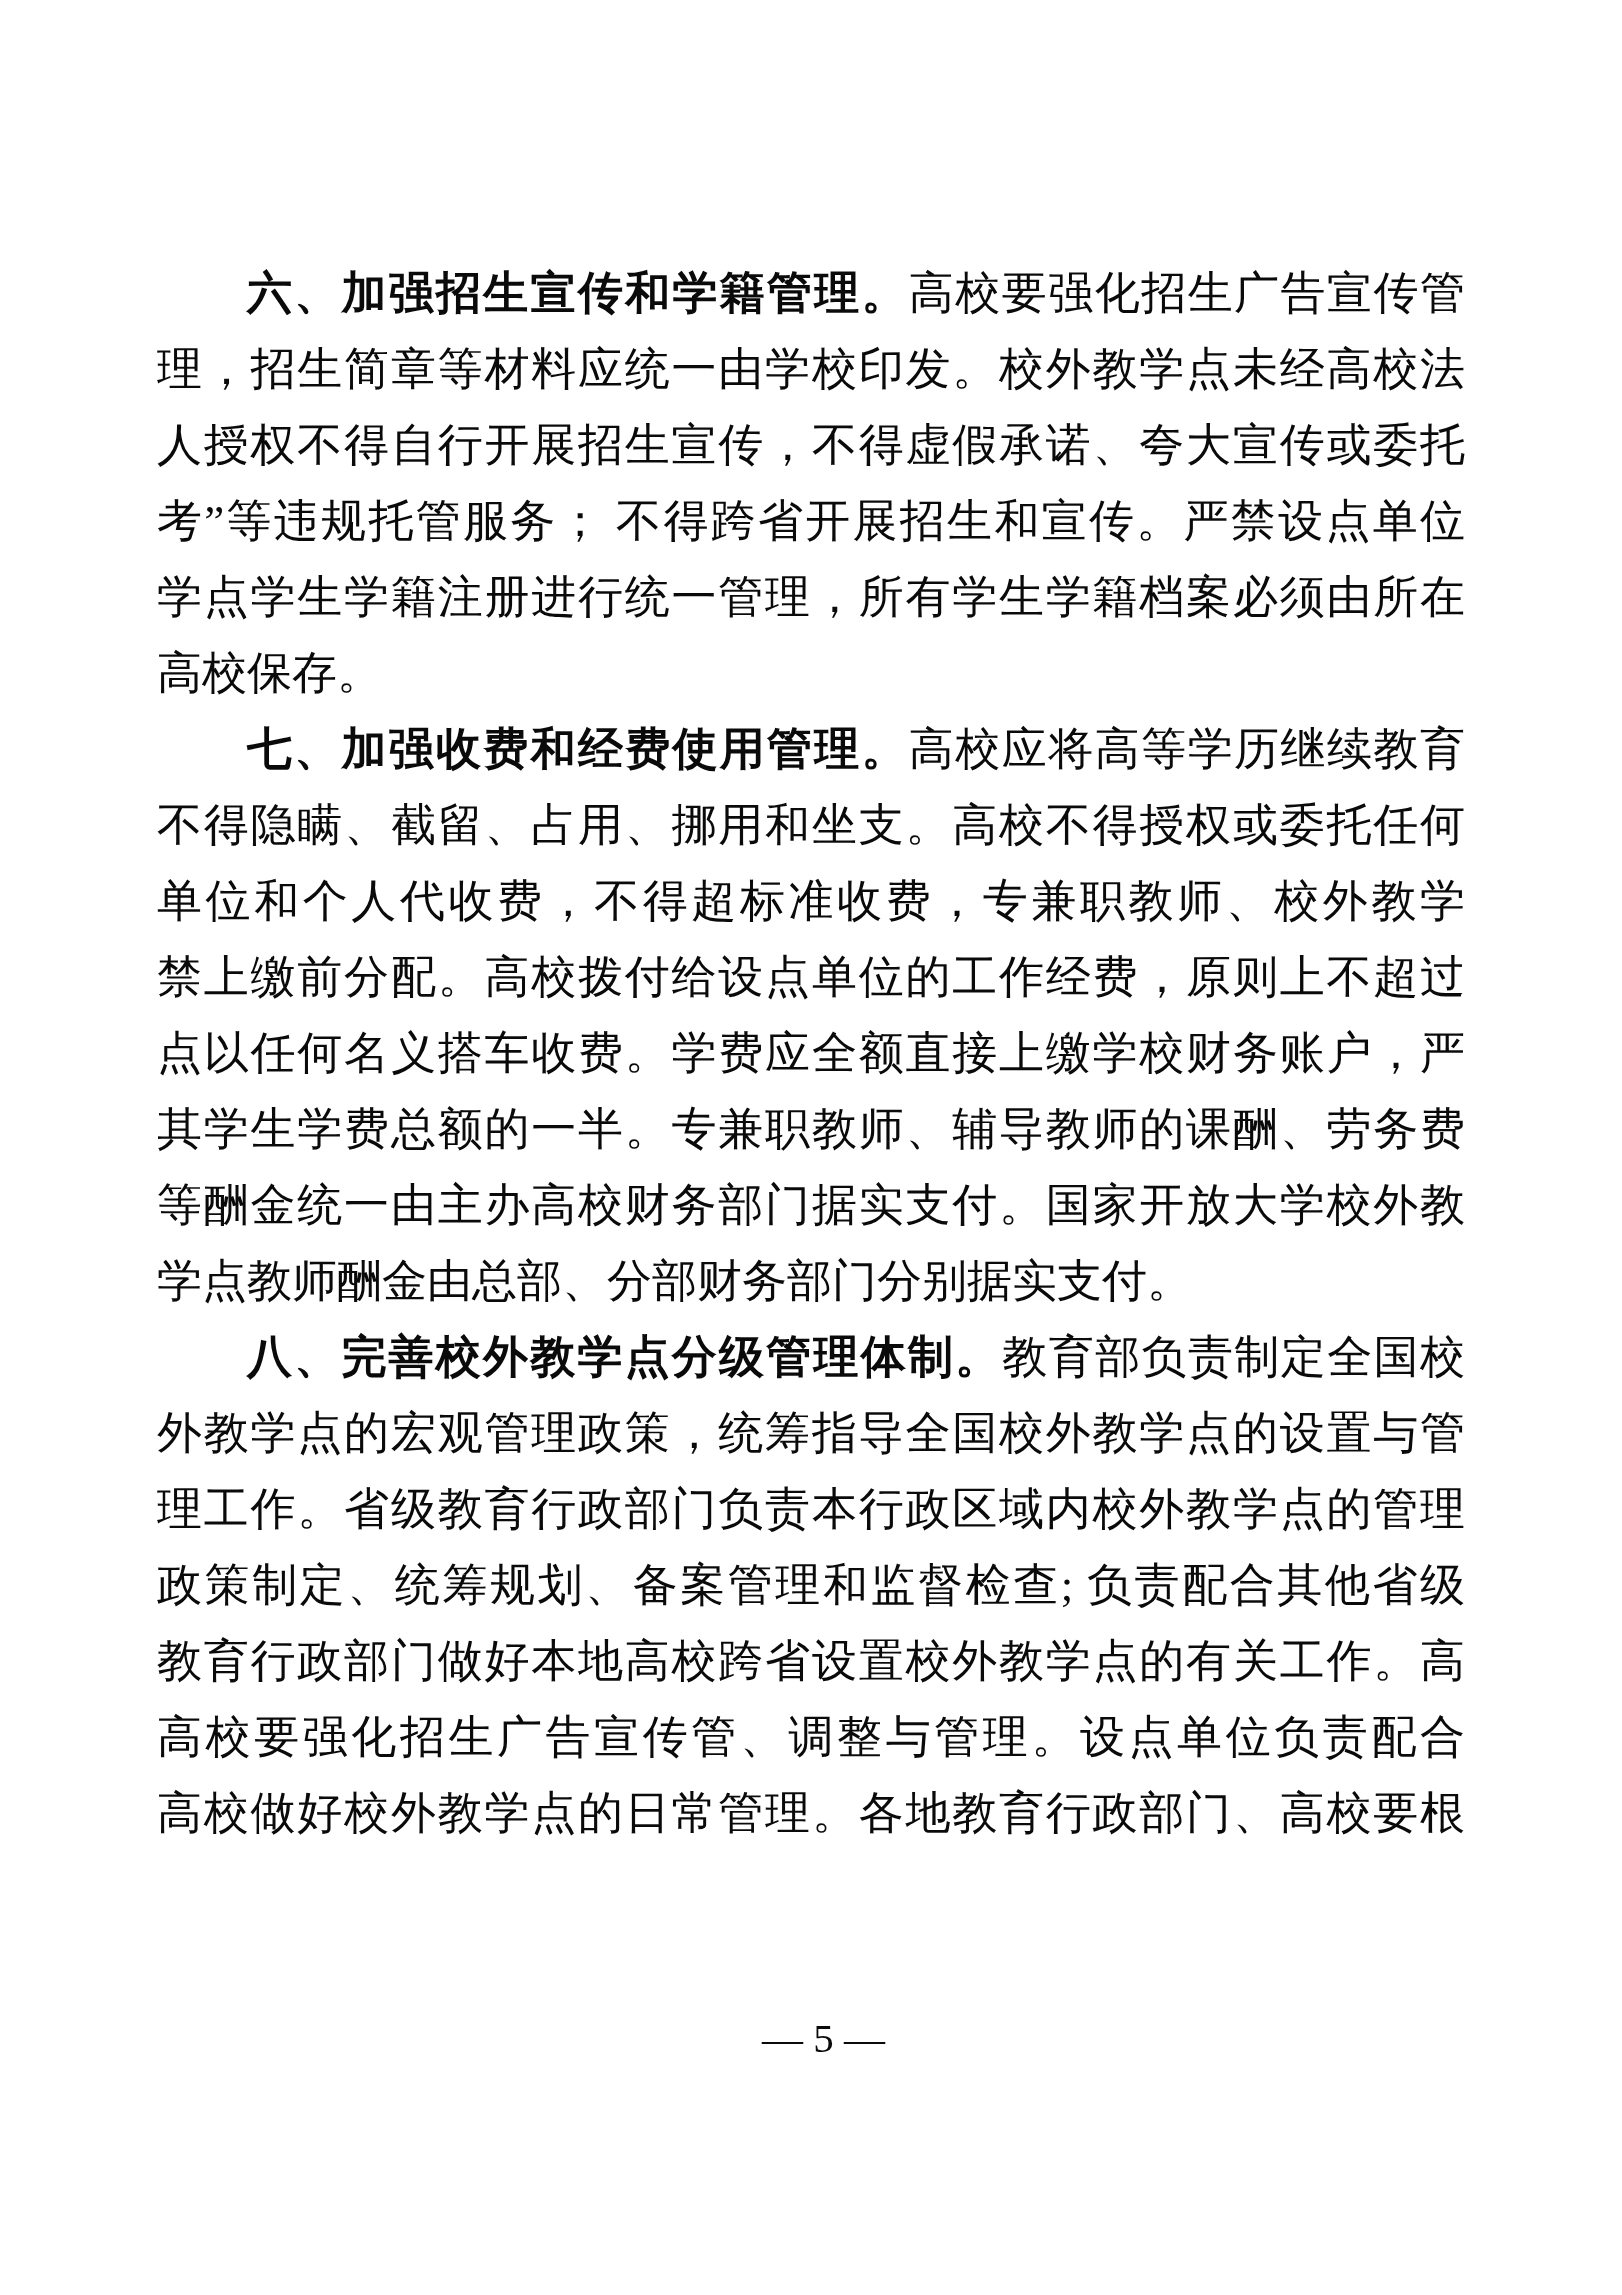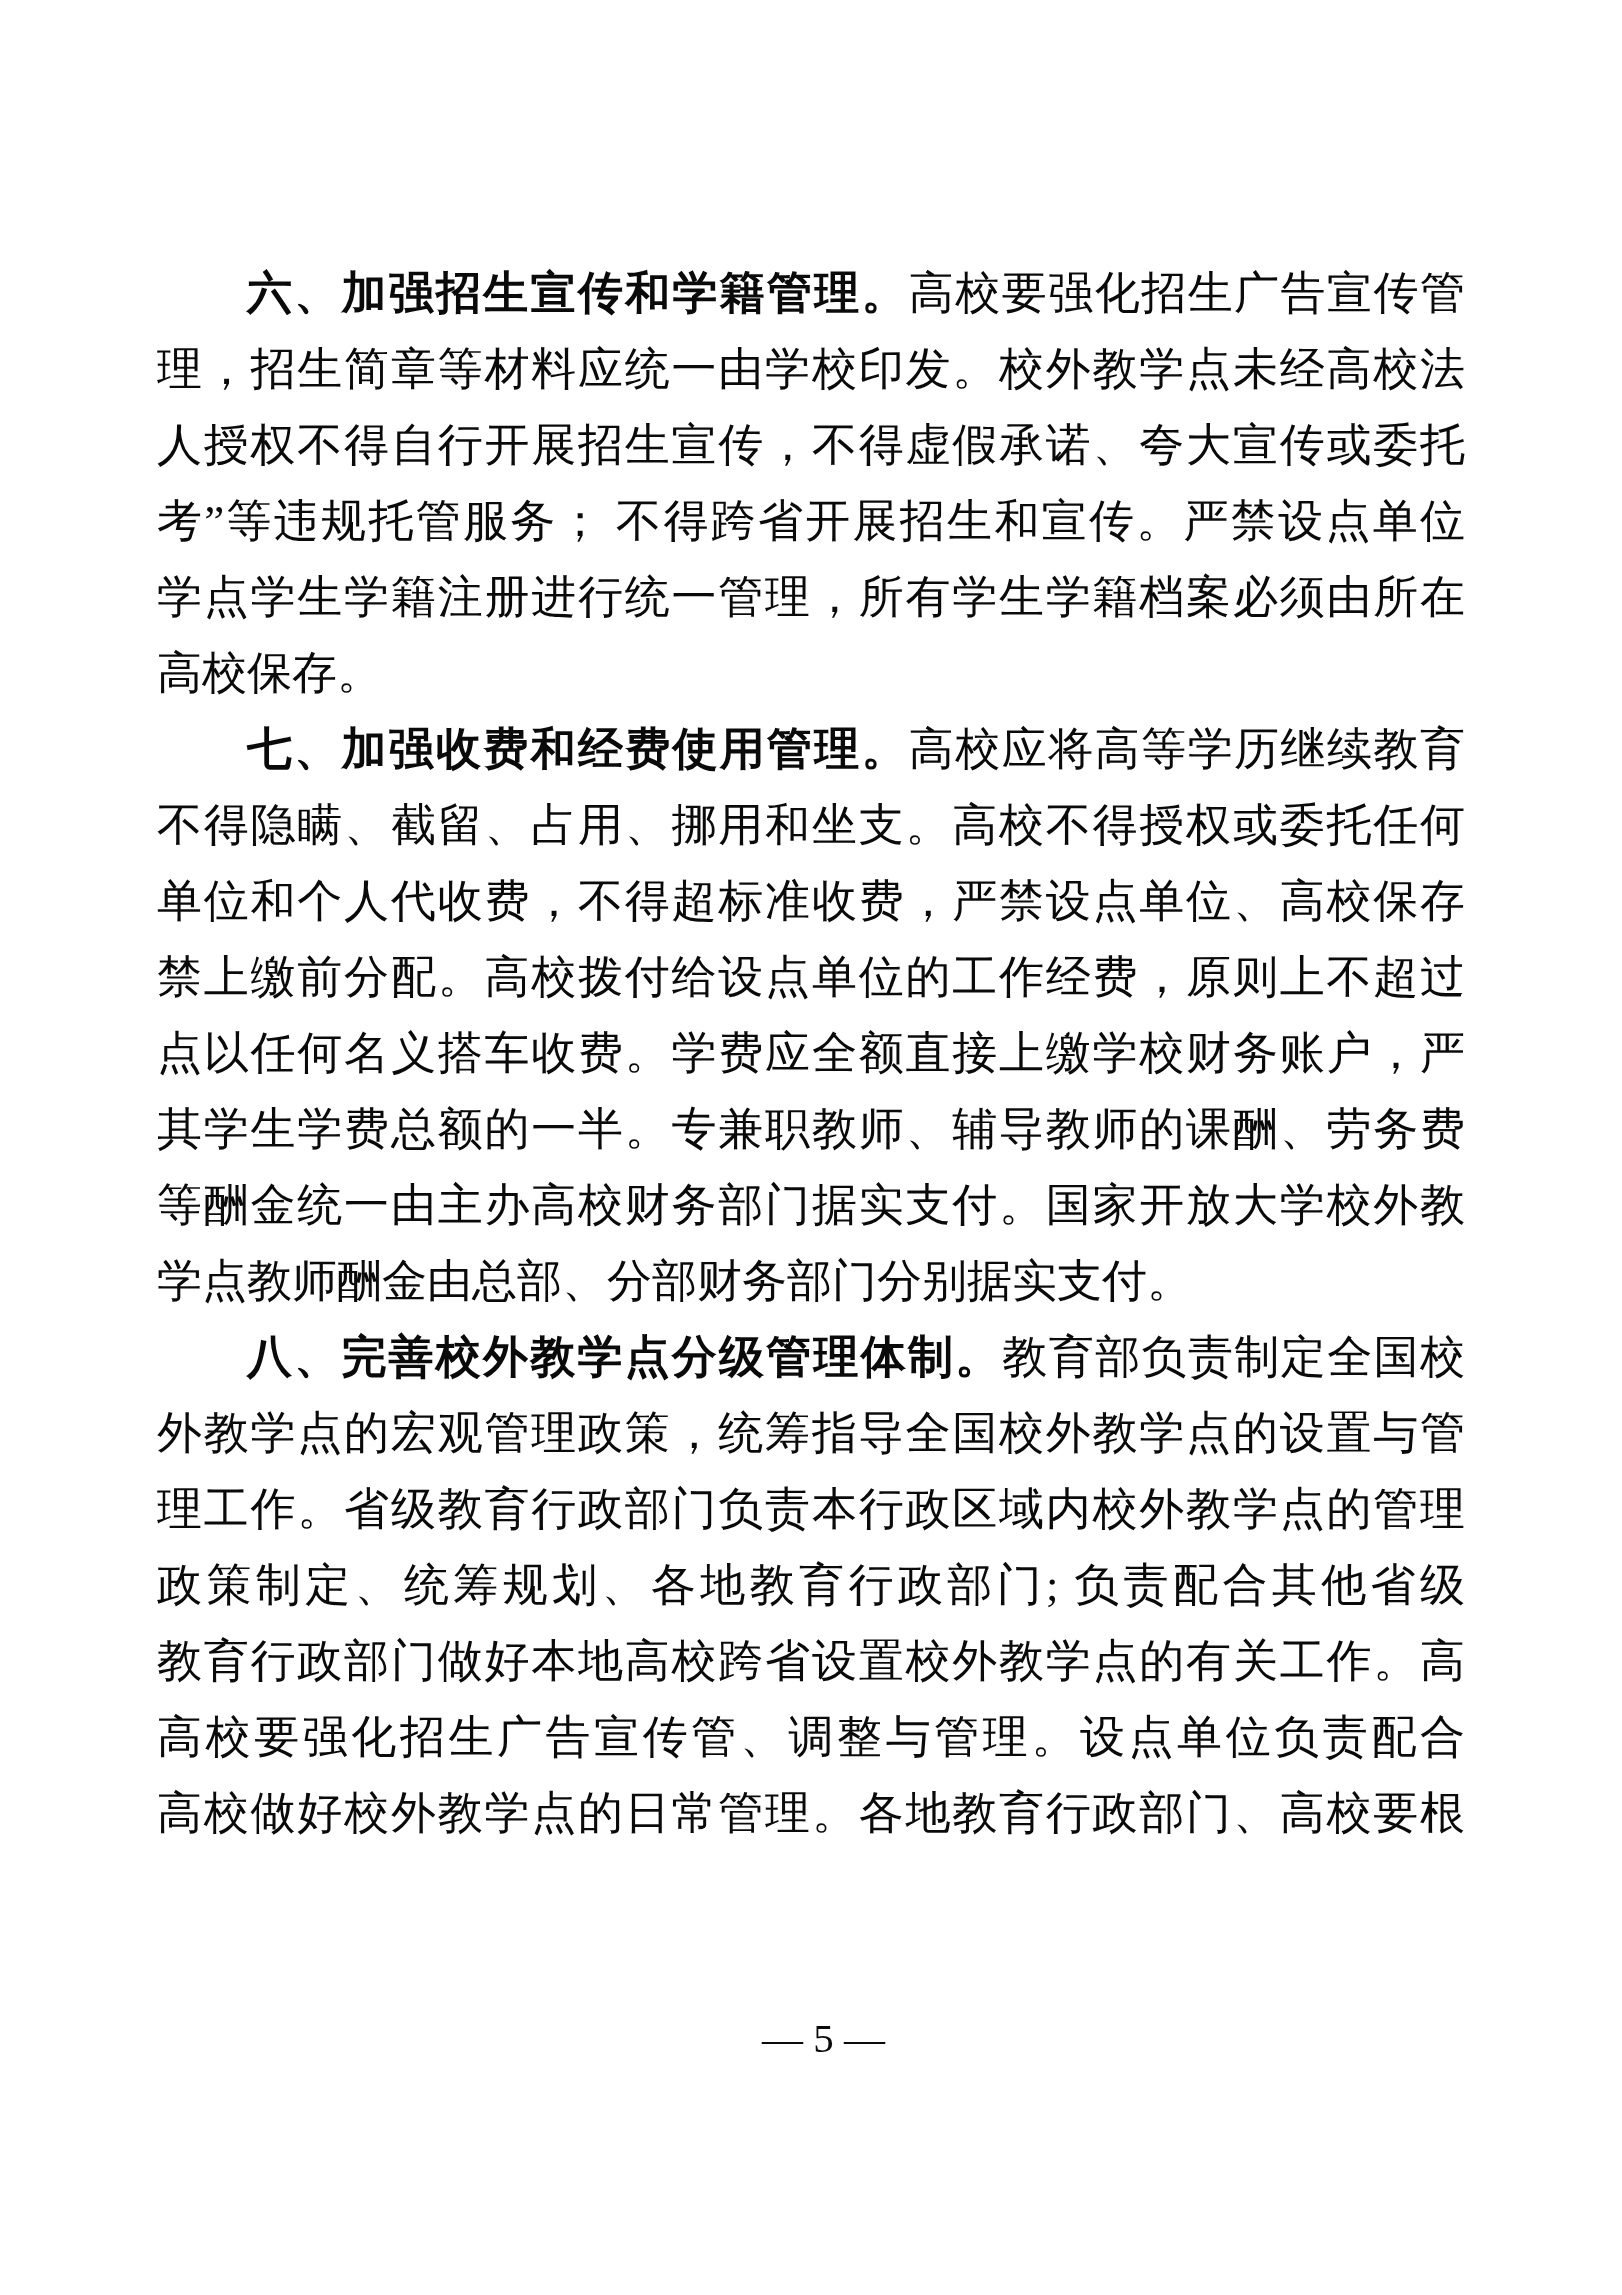--- a/index.html
+++ b/index.html
@@ -67,33 +67,33 @@
       <p class="line">理，招生简章等材料应统一由学校印发。校外教学点未经高校法</p>
       <p class="line">人授权不得自行开展招生宣传，不得虚假承诺、夸大宣传或委托</p>
       <p class="line">考”等违规托管服务； 不得跨省开展招生和宣传。严禁设点单位</p>
       <p class="line">学点学生学籍注册进行统一管理，所有学生学籍档案必须由所在</p>
       <p class="line short">高校保存。</p>
     </section>
 
     <section>
       <p class="line first-line"><span class="sec-heading">七、加强收费和经费使用管理。</span><span>高校应将高等学历继续教育</span></p>
       <p class="line">不得隐瞒、截留、占用、挪用和坐支。高校不得授权或委托任何</p>
-      <p class="line">单位和个人代收费，不得超标准收费，严禁设点单位、高校保存</p>
+      <p class="line">单位和个人代收费，不得超标准收费，专兼职教师、校外教学</p>
       <p class="line">禁上缴前分配。高校拨付给设点单位的工作经费，原则上不超过</p>
       <p class="line">点以任何名义搭车收费。学费应全额直接上缴学校财务账户，严</p>
       <p class="line">其学生学费总额的一半。专兼职教师、辅导教师的课酬、劳务费</p>
       <p class="line">等酬金统一由主办高校财务部门据实支付。国家开放大学校外教</p>
       <p class="line short">学点教师酬金由总部、分部财务部门分别据实支付。</p>
     </section>
 
     <section>
       <p class="line first-line"><span class="sec-heading">八、完善校外教学点分级管理体制。</span><span>教育部负责制定全国校</span></p>
       <p class="line">外教学点的宏观管理政策，统筹指导全国校外教学点的设置与管</p>
       <p class="line">理工作。省级教育行政部门负责本行政区域内校外教学点的管理</p>
-      <p class="line">政策制定、统筹规划、各地教育行政部门; 负责配合其他省级</p>
+      <p class="line">政策制定、统筹规划、备案管理和监督检查; 负责配合其他省级</p>
       <p class="line">教育行政部门做好本地高校跨省设置校外教学点的有关工作。高</p>
       <p class="line">高校要强化招生广告宣传管、调整与管理。设点单位负责配合</p>
       <p class="line">高校做好校外教学点的日常管理。各地教育行政部门、高校要根</p>
     </section>
 
   </div>
 
   <div class="footer">— 5 —</div>
 </div>
 

